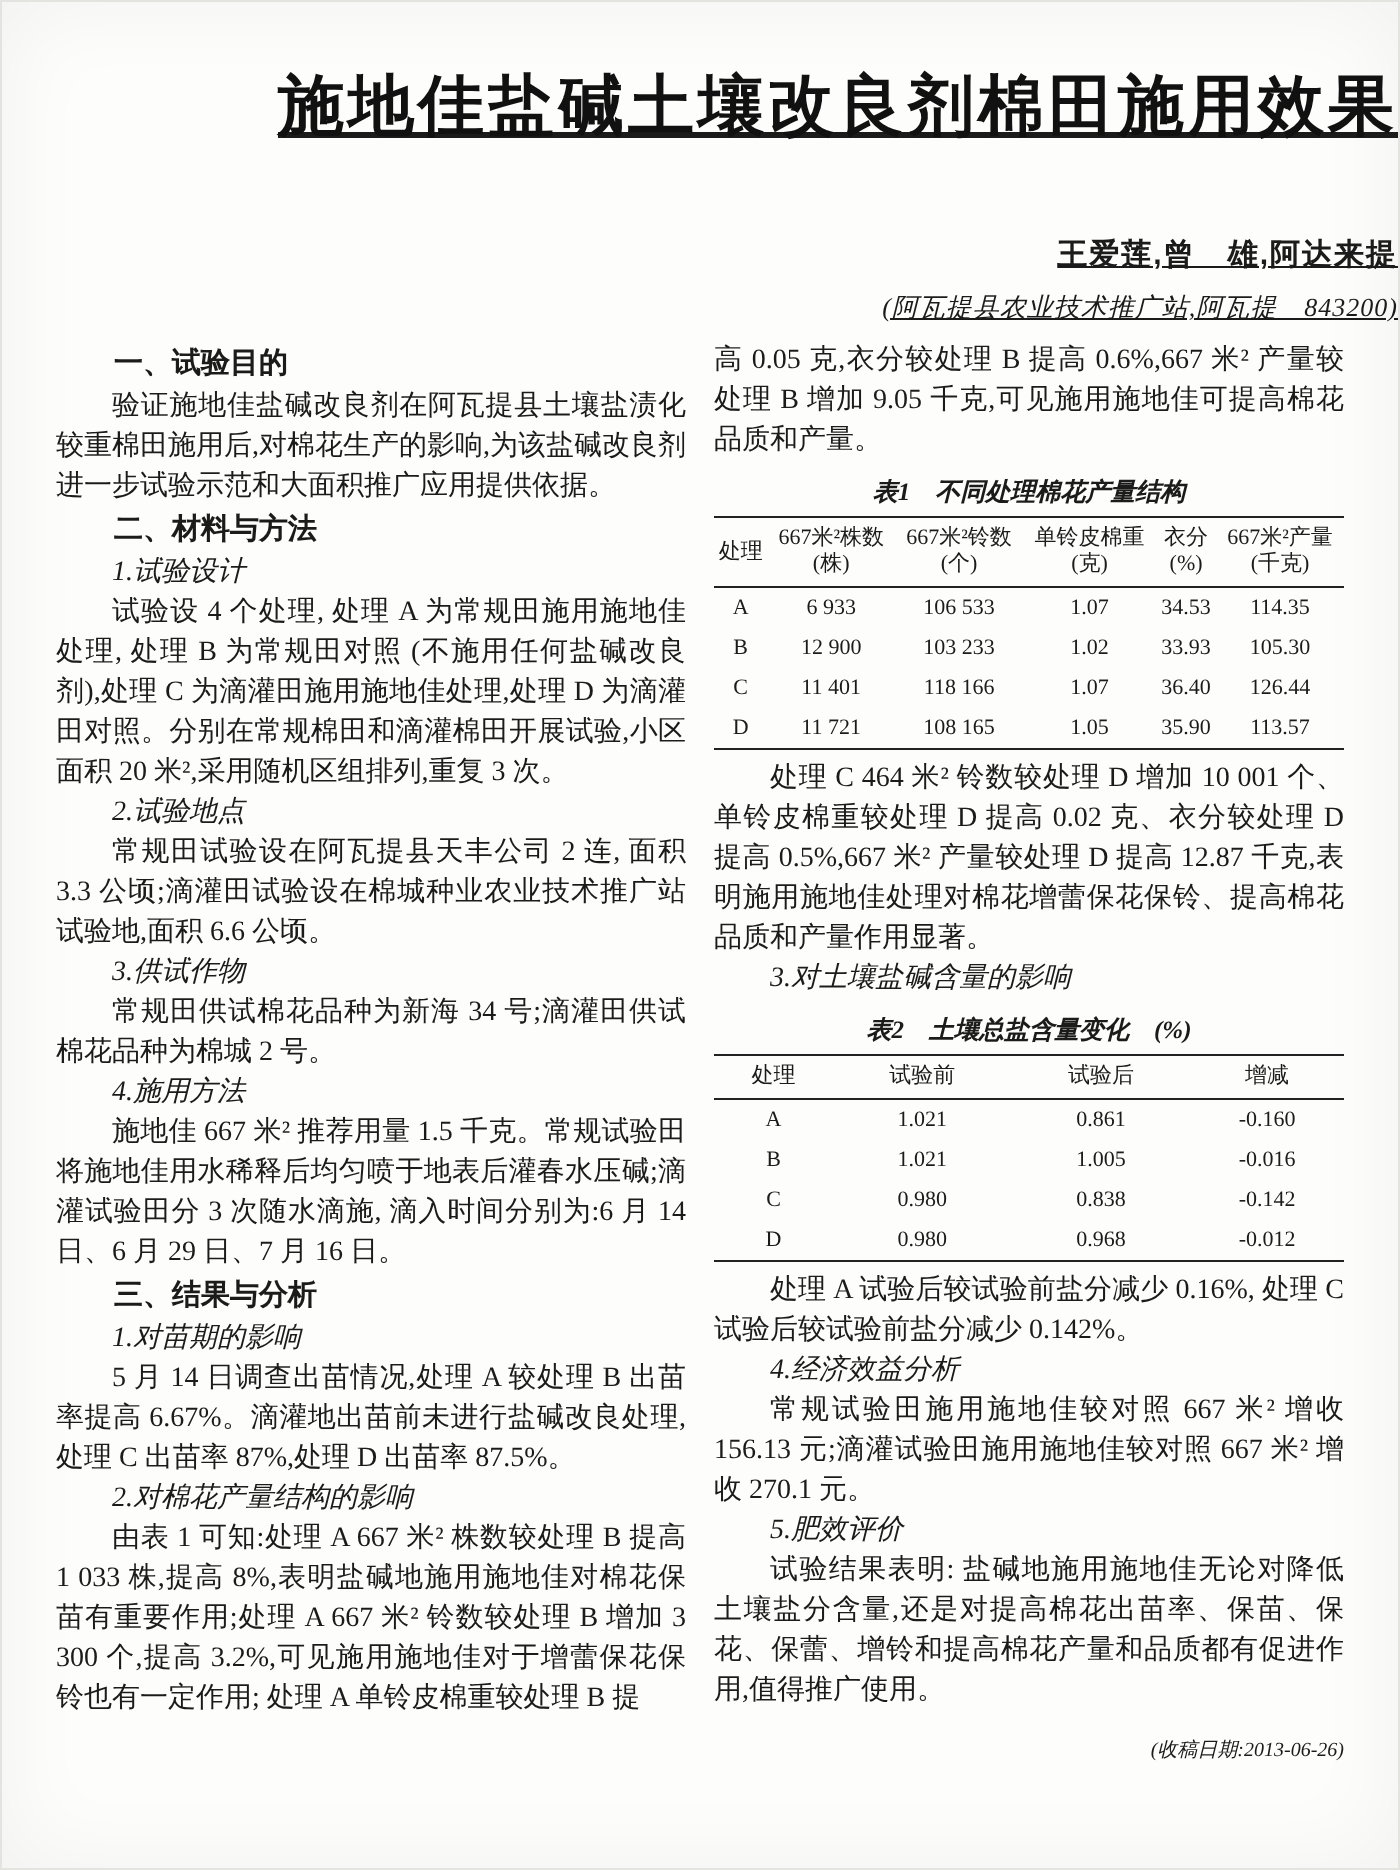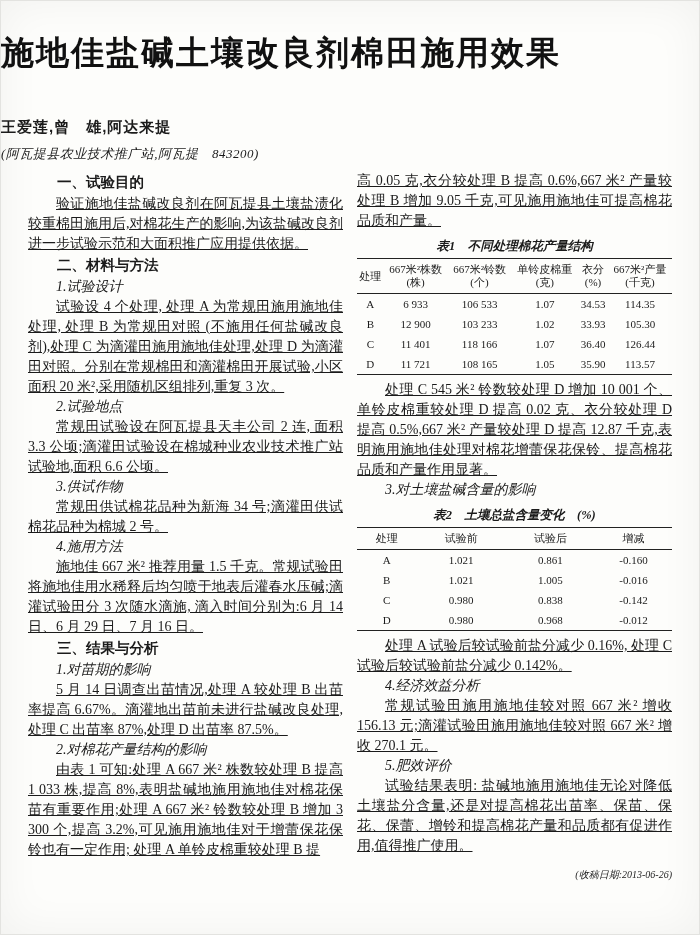--- a/index.html
+++ b/index.html
@@ -7,21 +7,21 @@
     position:relative;
     width:700px; height:935px;
     background:#fdfdfb;
     border:1px solid #e3e3e0;
     box-sizing:border-box;
     box-shadow: inset 0 0 45px rgba(0,0,0,0.05);
     color:#1b1b1b;
     font-family:"Liberation Serif","DejaVu Serif",serif;
     overflow:hidden;
   }
-  .masthead { text-align:left; }
+  .masthead { text-align:right;text-decoration:underline; }
   .article-title {
     margin-top:30px;
     font-family:"Liberation Sans","DejaVu Sans",sans-serif;
     font-weight:bold;
     font-size:33px;
     letter-spacing:2px;
     color:#111;
   }
   .authors {
     margin-top:42px;
@@ -41,21 +41,20 @@
     gap:14px;
     padding:0 27px;
     margin-top:8px;
   }
   .col { width:316px; text-align:justify; }
   .para {
     font-size:14px;
     line-height:20px;
     text-indent:2em;
     margin:0;
-    text-decoration:underline;
   }
   .sec-heading {
     font-family:"Liberation Sans","DejaVu Sans",sans-serif;
     font-weight:bold;
     font-size:14.5px;
     line-height:21px;
     text-indent:2em;
     margin:1px 0;
   }
   .sub-heading {
@@ -191,21 +190,21 @@
             <td>D</td>
               <td>11 721</td>
               <td>108 165</td>
               <td>1.05</td>
               <td>35.90</td>
               <td>113.57</td>
           </tr>
         </tbody>
       </table>
 
-      <p class="para">处理 C 545 米² 铃数较处理 D 增加 10 001 个、单铃皮棉重较处理 D 提高 0.02 克、衣分较处理 D 提高 0.5%,667 米² 产量较处理 D 提高 12.87 千克,表明施用施地佳处理对棉花增蕾保花保铃、提高棉花品质和产量作用显著。</p>
+      <p class="para">处理 C 464 米² 铃数较处理 D 增加 10 001 个、单铃皮棉重较处理 D 提高 0.02 克、衣分较处理 D 提高 0.5%,667 米² 产量较处理 D 提高 12.87 千克,表明施用施地佳处理对棉花增蕾保花保铃、提高棉花品质和产量作用显著。</p>
       <div class="sub-heading">3.对土壤盐碱含量的影响</div>
 
       <div class="table-caption">表2　土壤总盐含量变化　(%)</div>
       <table class="data-table">
         <thead>
           <tr>
             <th>处理</th>
             <th>试验前</th>
             <th>试验后</th>
             <th>增减</th>

